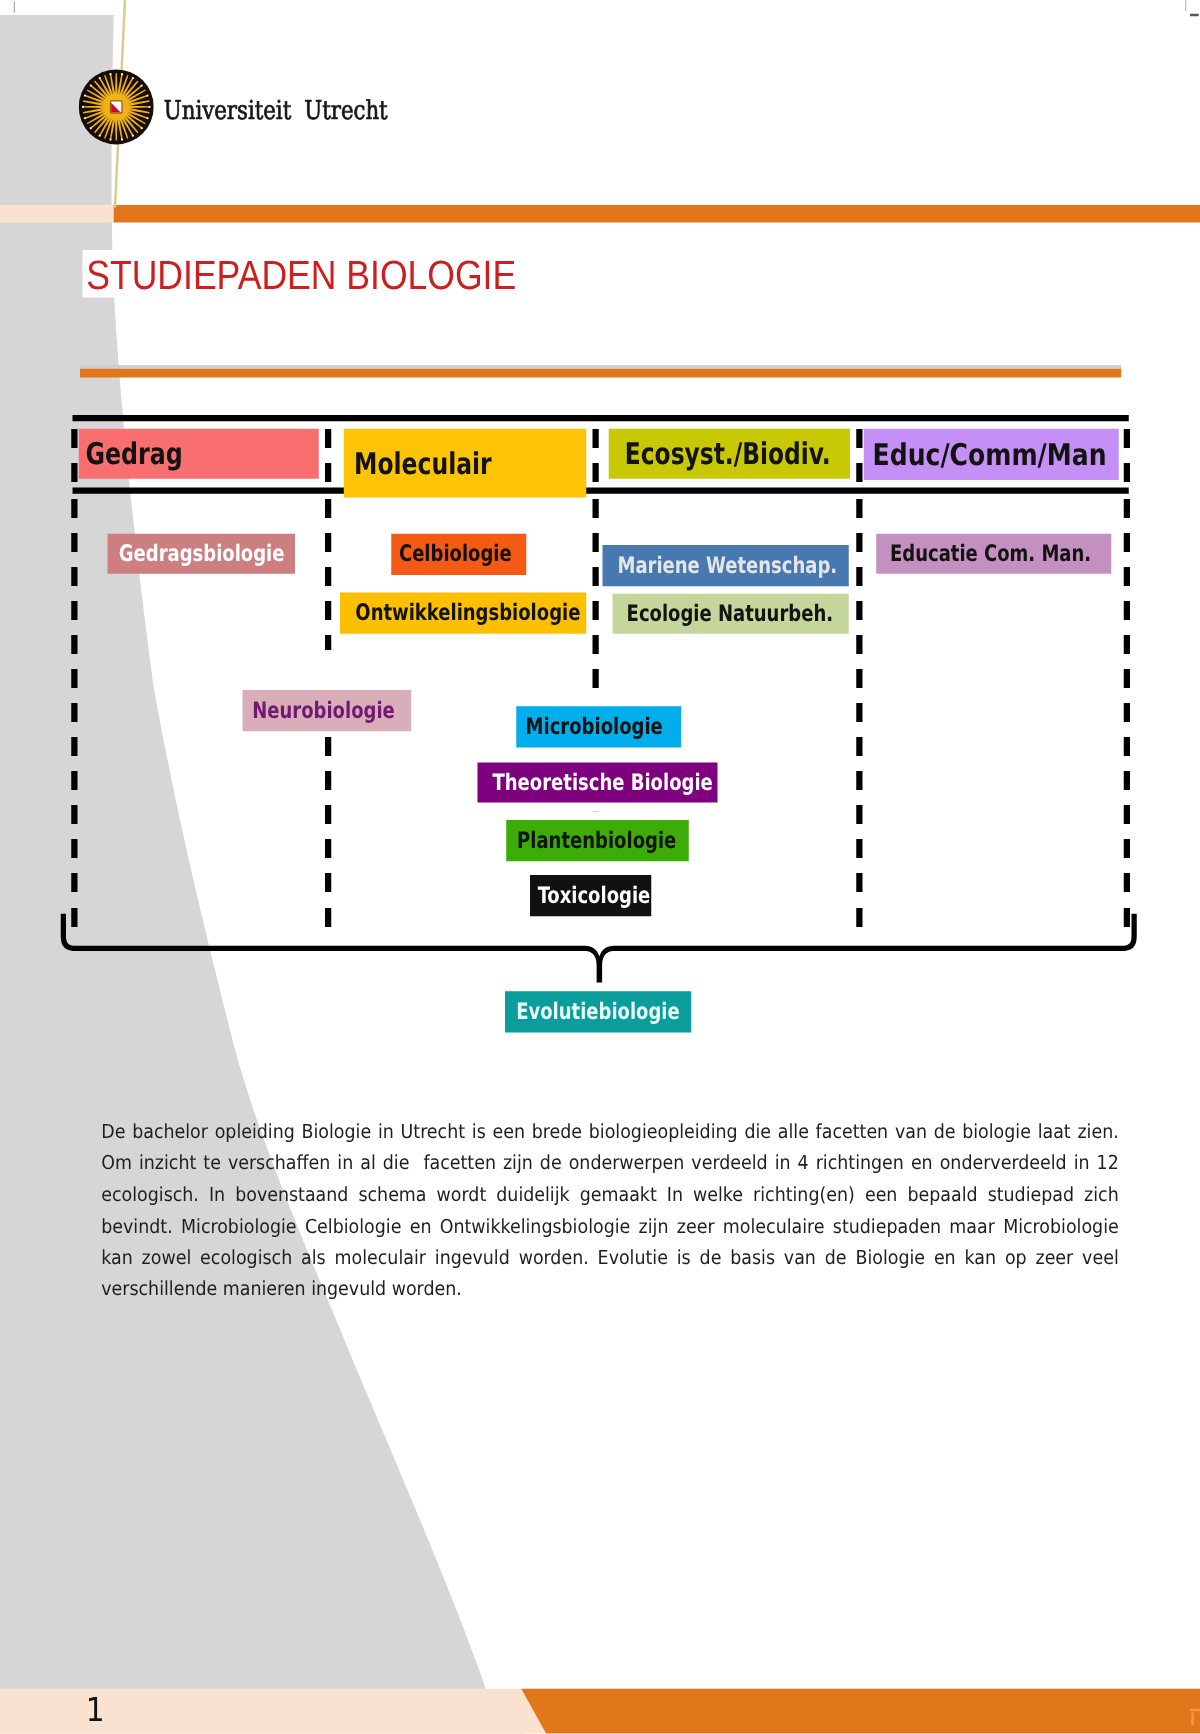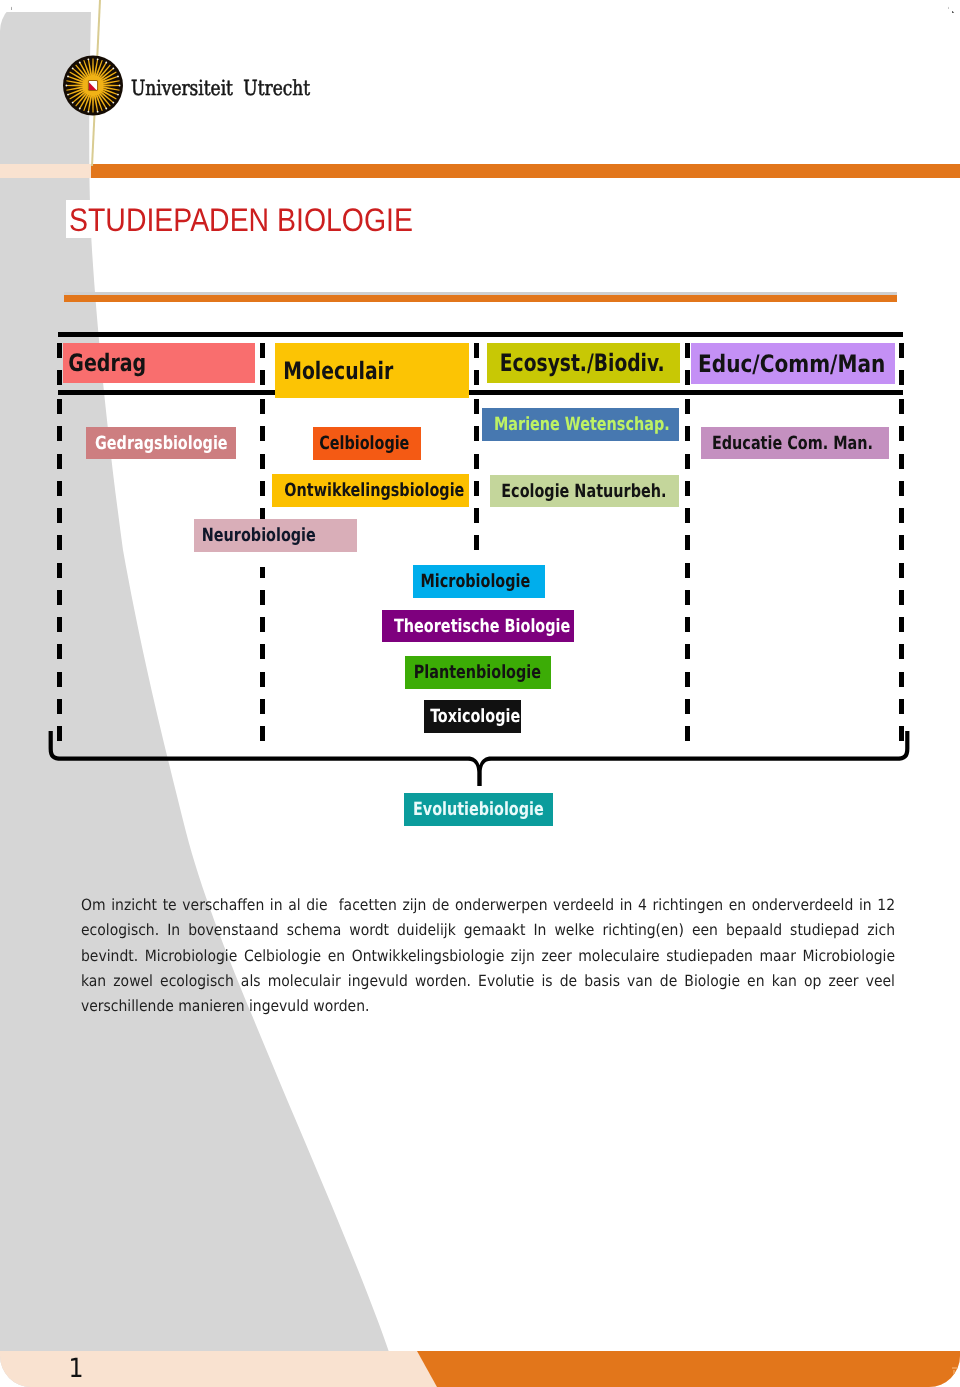--- a/index.html
+++ b/index.html
@@ -1,18 +1,18 @@
 <!DOCTYPE html>
 <html><head>
 <meta charset="utf-8">
 <style>
   html,body{margin:0;padding:0;background:#fff;}
   body{width:960px;height:1387px;font-family:"Liberation Sans",sans-serif;overflow:hidden;position:relative;
     -webkit-font-smoothing:antialiased;text-rendering:geometricPrecision;}
-  .page{position:absolute;left:0;top:0;width:960px;height:1387px;background:#ffffff;overflow:hidden;border-radius:31px;}
+  .page{position:absolute;left:0;top:0;width:960px;height:1387px;background:#ffffff;overflow:hidden;}
 
   
   #bgsvg{position:absolute;left:0;top:0;width:960px;height:1387px;}
 
   
   .logo-wrap{position:absolute;left:63px;top:55px;width:60px;height:61px;}
   .logo-word{position:absolute;left:131px;top:75.5px;font-family:"DejaVu Serif Condensed","DejaVu Serif",serif;
      font-size:20.8px;color:#161616;white-space:nowrap;word-spacing:5.5px;
      transform:scaleX(0.91);transform-origin:left top;
      paint-order:stroke;-webkit-text-stroke:0.55px #161616;}
@@ -182,53 +182,54 @@
       <div style="position:absolute;left:380px;top:603px;width:196px;height:46px;background:#ffffff"></div>
       <div style="position:absolute;left:403px;top:649px;width:150px;height:47px;background:#ffffff"></div>
       <div style="position:absolute;left:422px;top:693px;width:113px;height:47px;background:#ffffff"></div>
       <div style="position:absolute;left:402px;top:786px;width:153px;height:47px;background:#ffffff"></div>
       <div class="box" style="left:86px;top:427px;width:150px;height:32px;background:#CD7E80;color:#FFFFFF;font-size:18.2px">
         <span style="transform:scaleX(0.88)">Gedragsbiologie</span>
       </div>
       <div class="box" style="left:313px;top:427px;width:108px;height:33px;background:#F45A14;color:#111111;font-size:18.2px">
         <span style="transform:scaleX(0.88)">Celbiologie</span>
       </div>
-      <div class="box" style="left:482px;top:408px;width:197px;height:33px;background:#4778B0;color:#bef264;font-size:18.2px">
+      <div class="box" style="left:482px;top:436px;width:197px;height:33px;background:#4778B0;color:#e5e5e5;font-size:18.2px">
         <span style="transform:scaleX(0.88)">Mariene Wetenschap.</span>
       </div>
       <div class="box" style="left:701px;top:427px;width:188px;height:32px;background:#C490C0;color:#131313;font-size:18.2px">
         <span style="transform:scaleX(0.88)">Educatie Com. Man.</span>
       </div>
       <div class="box" style="left:272px;top:474px;width:197px;height:33px;background:#FCC000;color:#131313;font-size:18.2px">
         <span style="transform:scaleX(0.88)">Ontwikkelingsbiologie</span>
       </div>
       <div class="box" style="left:490px;top:475px;width:189px;height:32px;background:#C4D69B;color:#131313;font-size:18.2px">
         <span style="transform:scaleX(0.88)">Ecologie Natuurbeh.</span>
       </div>
-      <div class="box" style="left:194px;top:519px;width:163px;height:33px;background:#D9AEB8;color:#0f172a;font-size:18.2px">
+      <div class="box" style="left:194px;top:552px;width:135px;height:33px;background:#D9AEB8;color:#701a75;font-size:18.2px">
         <span style="transform:scaleX(0.88)">Neurobiologie</span>
       </div>
       <div class="box" style="left:413px;top:565px;width:132px;height:33px;background:#00AEEC;color:#121212;font-size:18.2px">
         <span style="transform:scaleX(0.88)">Microbiologie</span>
       </div>
       <div class="box" style="left:382px;top:610px;width:192px;height:32px;background:#7E007E;color:#FFFFFF;font-size:18.2px">
         <span style="transform:scaleX(0.88)">Theoretische Biologie</span>
       </div>
       <div class="box" style="left:405px;top:656px;width:146px;height:33px;background:#3CAC06;color:#131313;font-size:18.2px">
         <span style="transform:scaleX(0.88)">Plantenbiologie</span>
       </div>
       <div class="box" style="left:424px;top:700px;width:97px;height:33px;background:#111111;color:#FFFFFF;font-size:18.2px">
         <span style="transform:scaleX(0.88)">Toxicologie</span>
       </div>
       <div class="box" style="left:404px;top:793px;width:149px;height:33px;background:#0B9C9C;color:#E8FAFA;font-size:18.2px">
         <span style="transform:scaleX(0.88)">Evolutiebiologie</span>
       </div>
     </div>
 
   <div class="bodytext">
+      <span class="ln">De bachelor opleiding Biologie in Utrecht is een brede biologieopleiding die alle facetten van de biologie laat zien.</span>
       <span class="ln">Om inzicht te verschaffen in al die  facetten zijn de onderwerpen verdeeld in 4 richtingen en onderverdeeld in 12</span>
       <span class="ln">ecologisch. In bovenstaand schema wordt duidelijk gemaakt In welke richting(en) een bepaald studiepad zich</span>
       <span class="ln">bevindt. Microbiologie Celbiologie en Ontwikkelingsbiologie zijn zeer moleculaire studiepaden maar Microbiologie</span>
       <span class="ln">kan zowel ecologisch als moleculair ingevuld worden. Evolutie is de basis van de Biologie en kan op zeer veel</span>
       <span class="ln last">verschillende manieren ingevuld worden.</span>
     </div>
 
   <div class="pageno">1</div>
 
 </div>

